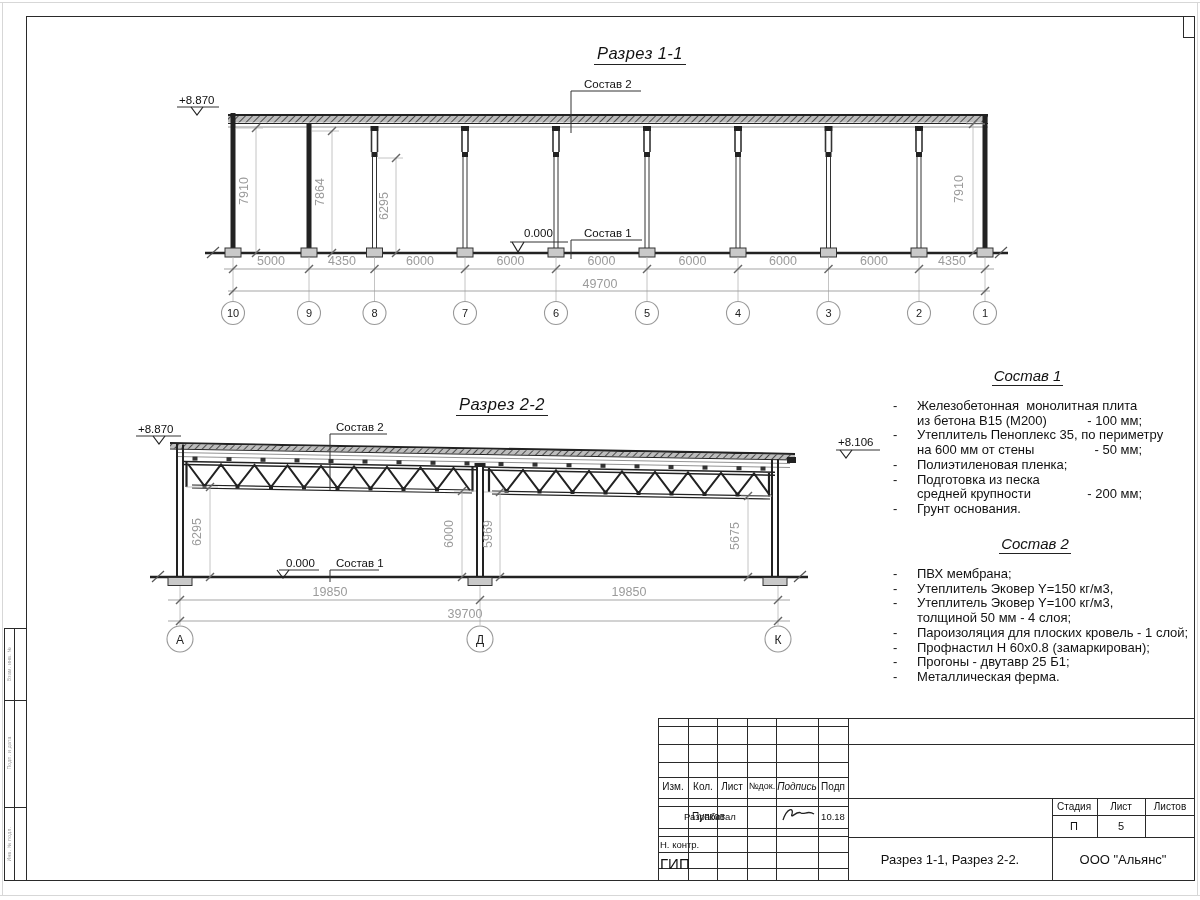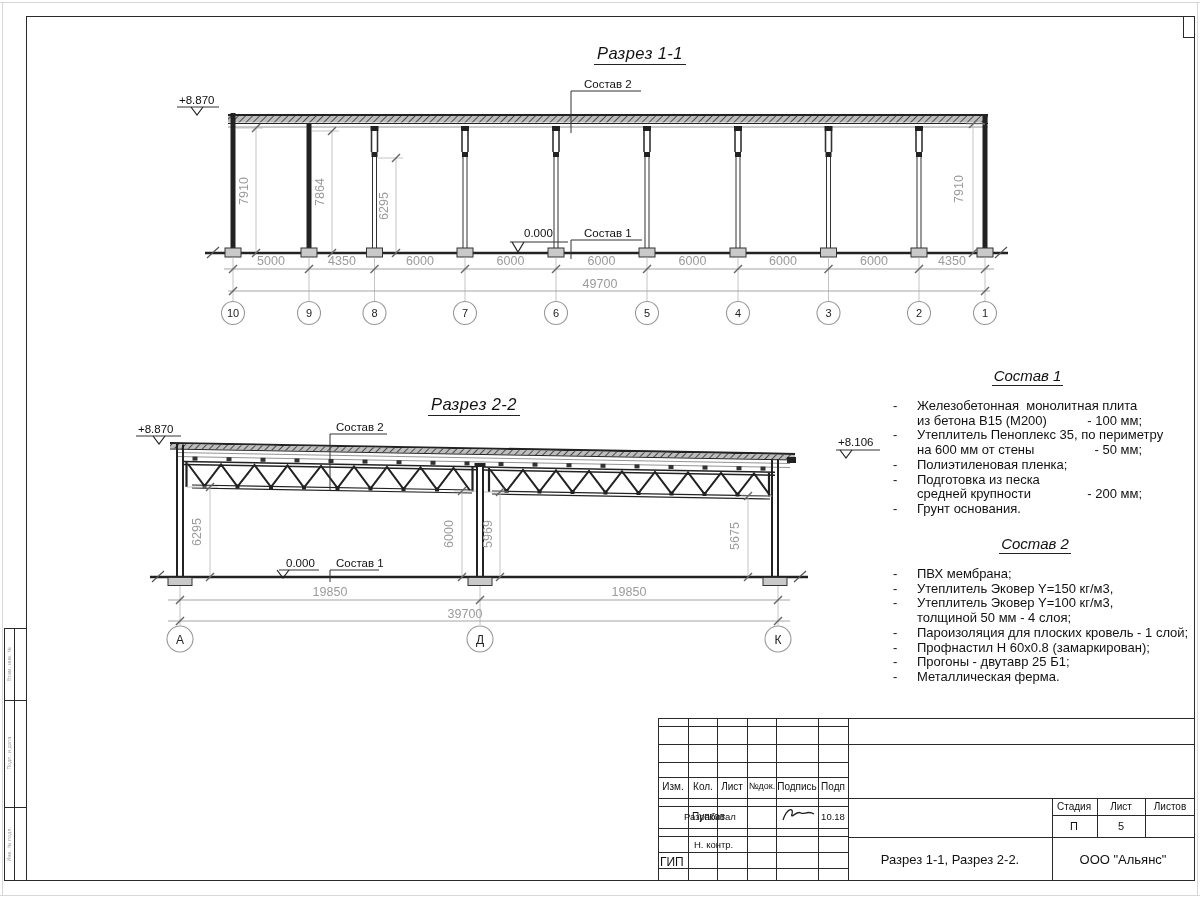--- a/index.html
+++ b/index.html
@@ -52,21 +52,21 @@
   <div class="mline" style="left:14px;top:628px;width:1px;height:253px;"></div>
   <div class="mline" style="left:4px;top:628px;width:22px;height:1px;"></div>
   <div class="mline" style="left:4px;top:700px;width:22px;height:1px;"></div>
   <div class="mline" style="left:4px;top:807px;width:22px;height:1px;"></div>
   <div class="mline" style="left:4px;top:880px;width:22px;height:1px;"></div>
   <div class="mlabel" style="left:-26px;top:655px;">Взам. инв. №</div>
   <div class="mlabel" style="left:-26px;top:744px;">Подп. и дата</div>
   <div class="mlabel" style="left:-26px;top:835px;">Инв. № подл.</div>
 
   <div class="sec-title" style="left:554px;top:44px;margin-left:40px;">Разрез 1-1</div>
-  <div class="sec-title" style="left:428px;top:395px;">Разрез 2-2</div>
+  <div class="sec-title" style="left:456px;top:395px;">Разрез 2-2</div>
 
   <svg width="1200" height="900" viewBox="0 0 1200 900">
     <defs>
       <pattern id="hh" width="5" height="5" patternUnits="userSpaceOnUse" patternTransform="rotate(45)">
         <rect width="5" height="5" fill="#bdbdbd"></rect>
         <line x1="0" y1="0" x2="0" y2="5" stroke="#4a4a4a" stroke-width="2"></line>
       </pattern>
     </defs>
 
     <g>
@@ -495,32 +495,32 @@
     <div class="tb-line" style="left:818px;top:718px;width:1px;height:163px;"></div>
     <div class="tb-line" style="left:848px;top:718px;width:1.3px;height:163px;"></div>
     <div class="tb-line" style="left:1052px;top:798px;width:1.3px;height:83px;"></div>
     <div class="tb-line" style="left:1097px;top:798px;width:1px;height:39px;"></div>
     <div class="tb-line" style="left:1145px;top:798px;width:1px;height:39px;"></div>
 
     <div class="tb-txt ctr" style="left:673px;top:781px;">Изм.</div>
     <div class="tb-txt ctr" style="left:703px;top:781px;">Кол.</div>
     <div class="tb-txt ctr" style="left:732px;top:781px;">Лист</div>
     <div class="tb-txt ctr" style="left:762px;top:781px;font-size:9px;">№док.</div>
-    <div class="tb-txt ctr" style="left:797px;top:781px;">Подпись</div>
+    <div class="tb-txt ctr" style="left:797px;top:781px;font-style:italic;">Подпись</div>
     <div class="tb-txt ctr" style="left:833px;top:781px;">Подп</div>
 
     <div class="tb-txt" style="left:684px;top:811px;font-size:9.5px;">Разработал</div>
     <div class="tb-txt" style="left:692px;top:811px;">Пупков</div>
     <svg width="38" height="20" style="left:779px;top:805px;">
       <path d="M4,15 C8,3 15,2 13,9 C11,15 18,5 22,8 C25,10 29,5 35,9" fill="none" stroke="#222" stroke-width="1.3"></path>
     </svg>
     <div class="tb-txt ctr" style="left:833px;top:811px;font-size:9.5px;">10.18</div>
 
-    <div class="tb-txt" style="left:660px;top:839px;font-size:9.5px;padding-left:34px;">Н. контр.</div>
-    <div class="tb-txt" style="left:660px;top:855px;font-size:12px;text-align:center;">ГИП</div>
+    <div class="tb-txt" style="left:660px;top:839px;font-size:9.5px;">Н. контр.</div>
+    <div class="tb-txt" style="left:660px;top:855px;font-size:15px;text-align:center;">ГИП</div>
 
     <div class="tb-txt ctr" style="left:1074px;top:801px;">Стадия</div>
     <div class="tb-txt ctr" style="left:1121px;top:801px;">Лист</div>
     <div class="tb-txt ctr" style="left:1170px;top:801px;">Листов</div>
     <div class="tb-txt ctr" style="left:1074px;top:820px;font-size:11px;">П</div>
     <div class="tb-txt ctr" style="left:1121px;top:820px;font-size:11px;">5</div>
 
     <div class="tb-txt ctr" style="left:950px;top:852px;font-size:13px;">Разрез 1-1, Разрез 2-2.</div>
     <div class="tb-txt ctr" style="left:1123px;top:852px;font-size:13px;">ООО "Альянс"</div>
   </div>

